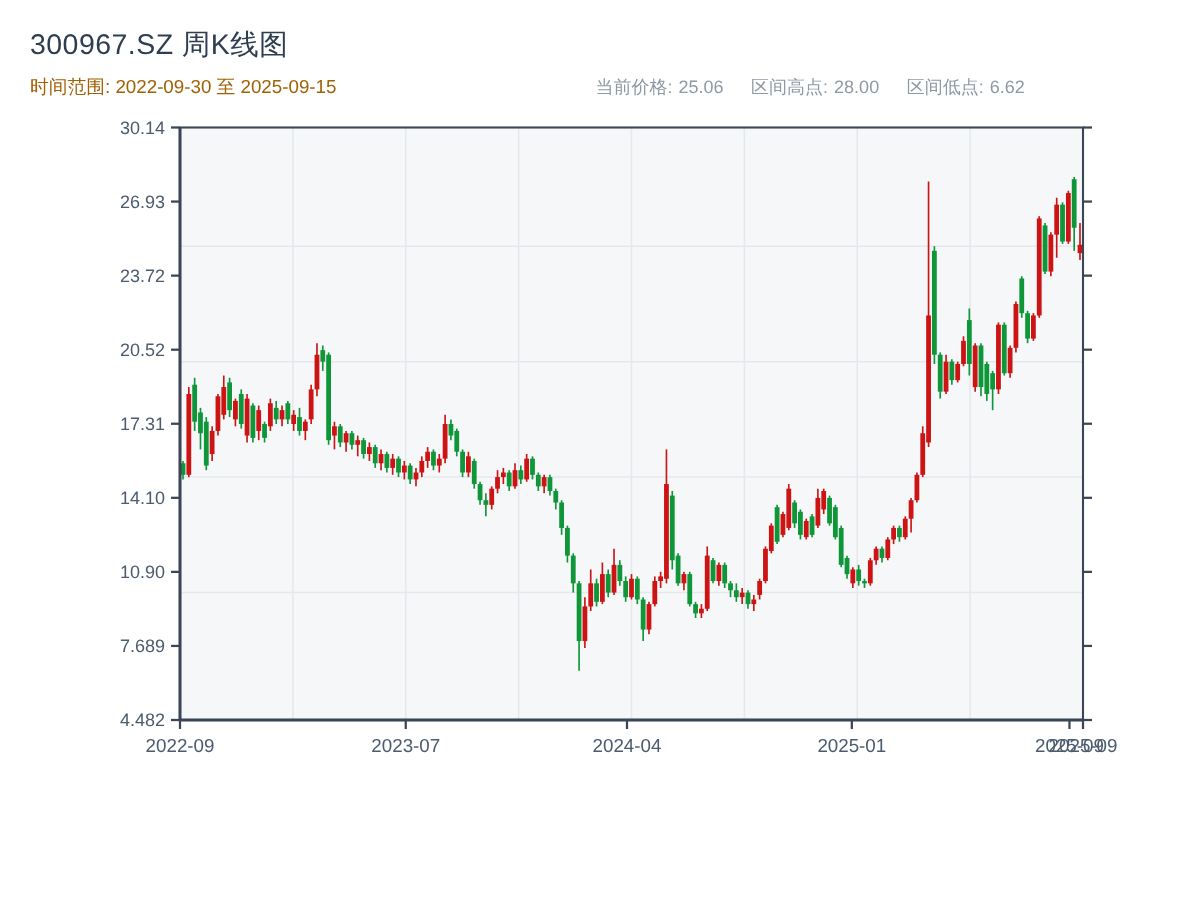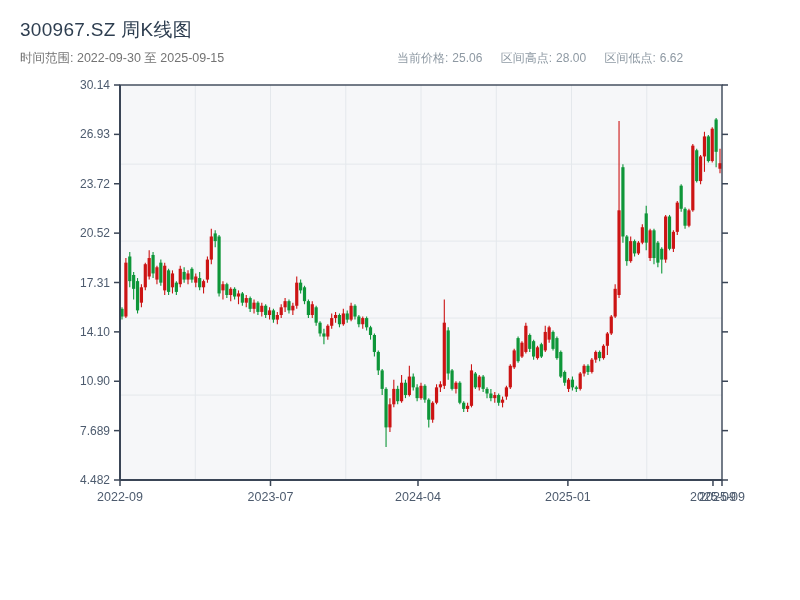--- a/index.html
+++ b/index.html
@@ -1,19 +1,19 @@
 <!DOCTYPE html>
 <html><head>
 <meta charset="utf-8">
 <style>
   html,body{margin:0;padding:0;background:#ffffff;}
   #screen{position:relative;width:756px;height:600px;background:#ffffff;overflow:hidden;
           font-family:"Liberation Sans","DejaVu Sans",sans-serif;}
   .title{position:absolute;left:20px;top:17px;font-size:19px;font-weight:500;color:#2e3e50;letter-spacing:.3px;}
-  .subtitle{position:absolute;left:20px;top:50px;font-size:12.5px;color:#737373;}
+  .subtitle{position:absolute;left:20px;top:50px;font-size:12.5px;color:#a16207;}
   .meta{position:absolute;left:397px;top:50px;font-size:12px;color:#8e99a3;white-space:nowrap;}
   .meta .item{margin-right:15px;}
   .meta .lab{margin-right:4px;}
   svg#kchart{position:absolute;left:0;top:0;}
 </style>
 </head>
 <body>
 
 <div id="screen">
   <div class="title">300967.SZ 周K线图</div>

